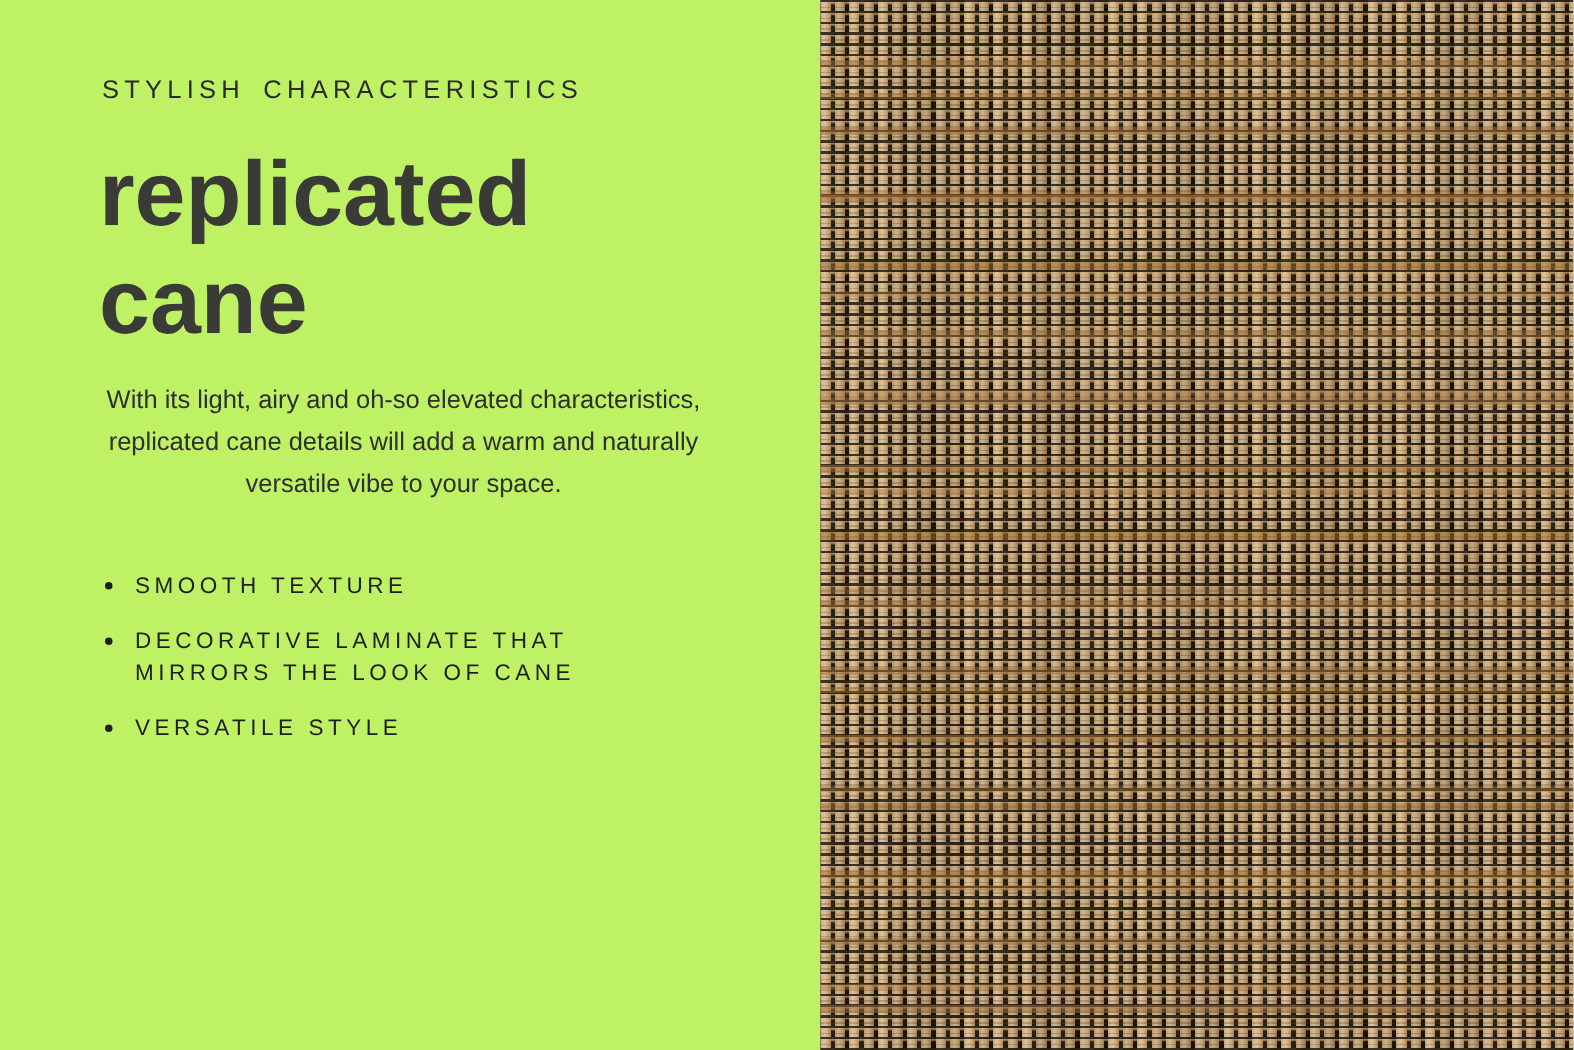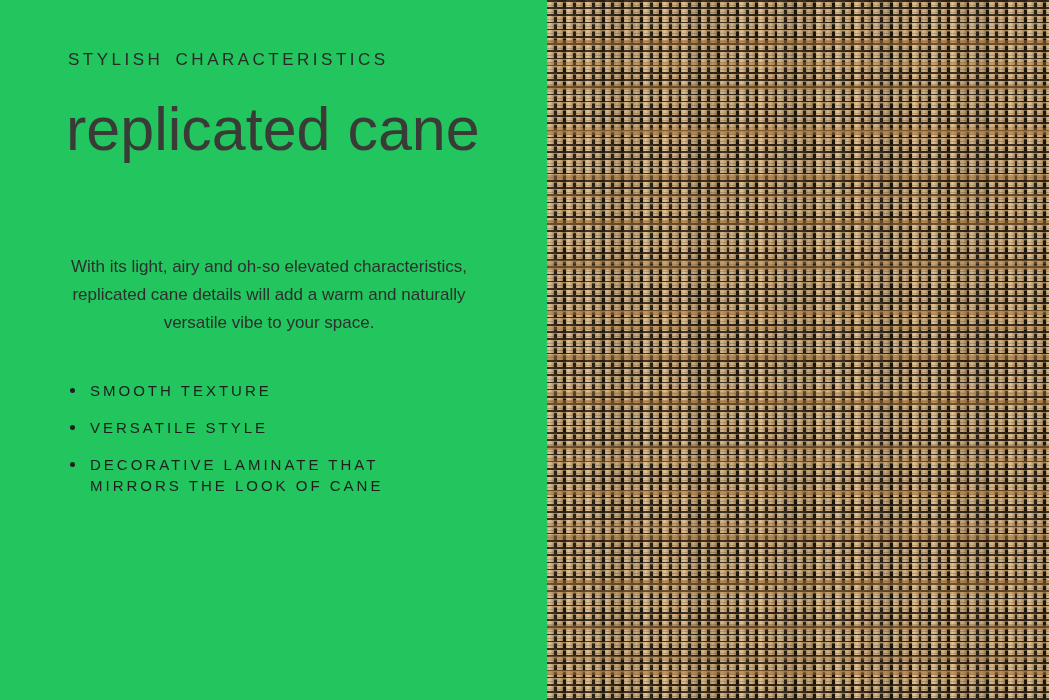--- a/index.html
+++ b/index.html
@@ -11,40 +11,40 @@
     width: 1049px;
     height: 700px;
     background: #ffffff;
     overflow: hidden;
   }
 
   .content-panel {
     position: absolute;
     left: 0; top: 0;
     width: 547px; height: 700px;
-    background: #22c55e;
+    background: #bef264;
   }
 
   .eyebrow {
     position: absolute;
     left: 68px; top: 50px;
     font-size: 17px;
     font-weight: 400;
     letter-spacing: 3.5px;
     word-spacing: 4px;
     color: #2a2a2a;
     white-space: nowrap;
   }
 
   .heading {
     position: absolute;
     left: 66px; top: 93px;
     width: 440px;
     font-size: 61px;
-    font-weight: 400;
+    font-weight: 700;
     line-height: 72px;
     letter-spacing: 0px;
     color: #3a3a37;
   }
 
   .body-text {
     position: absolute;
     left: 68px; top: 253px;
     width: 402px;
     font-size: 17px;
@@ -132,25 +132,25 @@
 
     <p class="body-text">With its light, airy and oh-so elevated characteristics, replicated cane details will add a warm and naturally versatile vibe to your space.</p>
 
     <ul class="bullet-list">
       <li>
         <span class="dot"></span>
         <span>SMOOTH TEXTURE</span>
       </li>
       <li>
         <span class="dot"></span>
-        <span>VERSATILE STYLE</span>
+        <span>DECORATIVE LAMINATE THAT MIRRORS THE LOOK OF CANE</span>
       </li>
       <li>
         <span class="dot"></span>
-        <span>DECORATIVE LAMINATE THAT MIRRORS THE LOOK OF CANE</span>
+        <span>VERSATILE STYLE</span>
       </li>
     </ul>
 
   </div>
 
   <div class="texture"></div>
 
 </div>
 
 </body></html>

